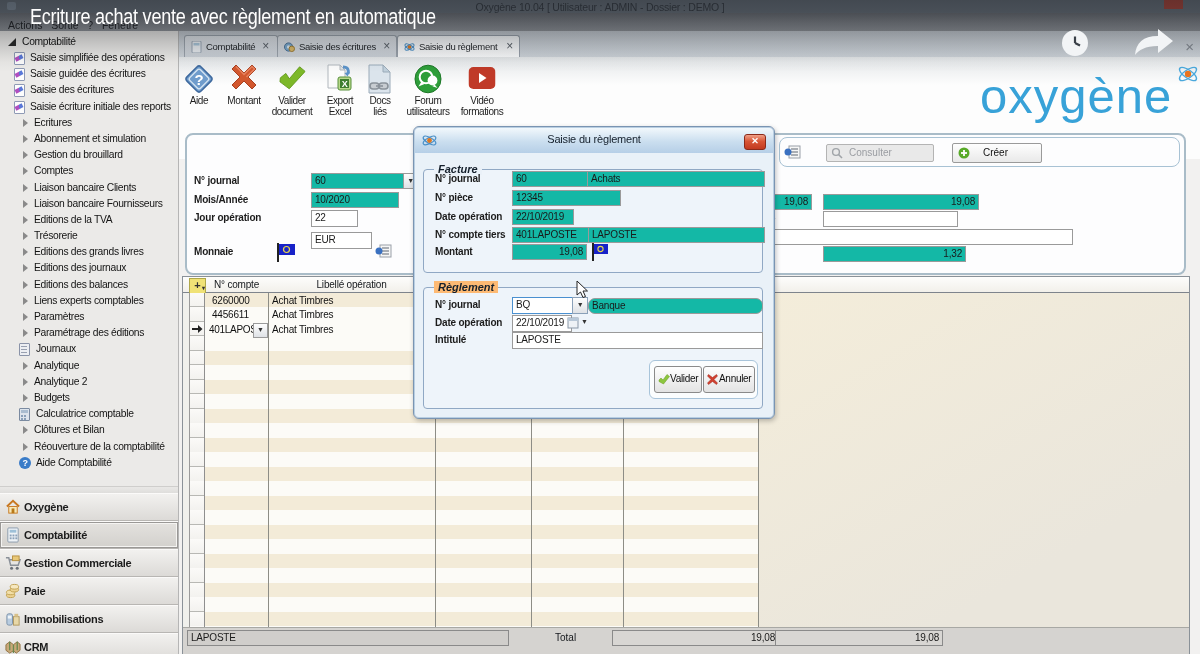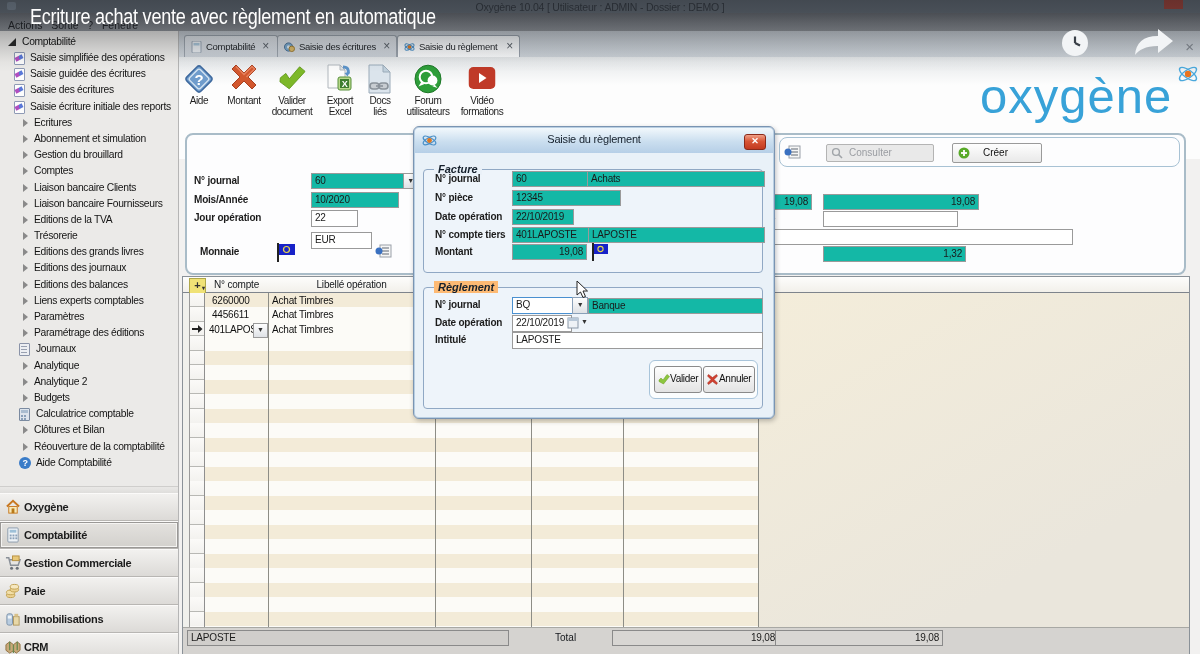--- a/index.html
+++ b/index.html
@@ -236,21 +236,21 @@
     </div>
   </div>
 
   <div class="ab" id="formpanel" style="left:6px;top:102px;width:997px;height:138px;background:#fdfdfe;border:2px solid #a9bcc8;border-radius:8px;">
     <div class="lbl" style="left:7px;top:40px;">N° journal</div>
     <div class="fld grey" style="left:124px;top:38px;width:99px;height:14px;">60<span style="position:absolute;right:-1px;top:-1px;width:13px;height:14px;background:linear-gradient(#fdfdfd,#dfe2e6);border:1px solid #9a9a9a;text-align:center;line-height:13px;font-size:7px;color:#333;">▼</span></div>
     <div class="lbl" style="left:7px;top:59px;">Mois/Année</div>
     <div class="fld grey" style="left:124px;top:57px;width:80px;height:14px;">10/2020</div>
     <div class="lbl" style="left:7px;top:77px;">Jour opération</div>
     <div class="fld white" style="left:124px;top:75px;width:39px;height:15px;">22</div>
-    <div class="lbl" style="left:13px;top:111px;">Monnaie</div>
+    <div class="lbl" style="left:7px;top:111px;">Monnaie</div>
     <svg class="ab" style="left:88px;top:108px;" width="22" height="19" viewBox="0 0 22 19">
         <rect x="3" y="1" width="17" height="11" fill="#1822c8"></rect>
         <circle cx="11.5" cy="6.5" r="3" fill="none" stroke="#e8d84a" stroke-width="1.2"></circle>
         <rect x="2" y="0" width="2" height="19" fill="#222"></rect>
       </svg>
     <div class="fld white" style="left:124px;top:97px;width:53px;height:15px;">EUR</div>
     <svg class="ab" style="left:188px;top:109px;" width="17" height="14" viewBox="0 0 17 14">
         <rect x="5" y="1" width="11" height="12" fill="#f6f6f6" stroke="#9aa0a8"></rect>
         <line x1="7" y1="4" x2="14" y2="4" stroke="#8a9098" stroke-width="1.4"></line>
         <line x1="7" y1="7" x2="14" y2="7" stroke="#8a9098" stroke-width="1.4"></line>
@@ -364,21 +364,21 @@
   <svg class="ab" style="left:176px;top:116px;" width="19" height="18" viewBox="0 0 19 18">
       <rect x="3" y="1" width="15" height="10" fill="#1822c8"></rect>
       <circle cx="10.5" cy="6" r="2.6" fill="none" stroke="#e8d84a" stroke-width="1.1"></circle>
       <rect x="2" y="0" width="2" height="18" fill="#222"></rect>
     </svg>
 
   <div class="ab" style="left:9px;top:160px;width:338px;height:120px;border:1px solid #90a8c4;border-radius:4px;background:#eef4fa;"></div>
   <div class="ab" style="left:20px;top:154px;background:#fdba74;padding:0 4px;font-size:11px;font-weight:bold;font-style:italic;color:#15202c;">Règlement</div>
   <div class="lbl" style="left:21px;top:172px;">N° journal</div>
   <div class="fld white" style="left:98px;top:170px;width:68px;height:15px;border:1px solid #4a90d0;">BQ<span style="position:absolute;right:-1px;top:-1px;width:14px;height:15px;background:linear-gradient(#fdfdfd,#dfe2e6);border:1px solid #8aa0b8;text-align:center;line-height:14px;font-size:7px;color:#333;">▼</span></div>
-  <div class="fld grey" style="left:174px;top:171px;width:167px;height:14px;">Banque</div>
+  <div class="fld grey" style="left:174px;top:171px;width:167px;height:14px;border-radius:7px;">Banque</div>
   <div class="lbl" style="left:21px;top:190px;">Date opération</div>
   <div class="fld white" style="left:98px;top:188px;width:52px;height:15px;">22/10/2019</div>
   <svg class="ab" style="left:153px;top:189px;" width="12" height="13" viewBox="0 0 12 13">
       <rect x="1" y="2" width="10" height="10" fill="#eef2f6" stroke="#8a98a8"></rect>
       <rect x="1" y="2" width="10" height="3" fill="#b8c8d8"></rect>
     </svg>
   <div class="ab" style="left:167px;top:191px;font-size:7px;color:#333;">▼</div>
   <div class="lbl" style="left:21px;top:207px;">Intitulé</div>
   <div class="fld white" style="left:98px;top:205px;width:243px;height:15px;">LAPOSTE</div>
 

